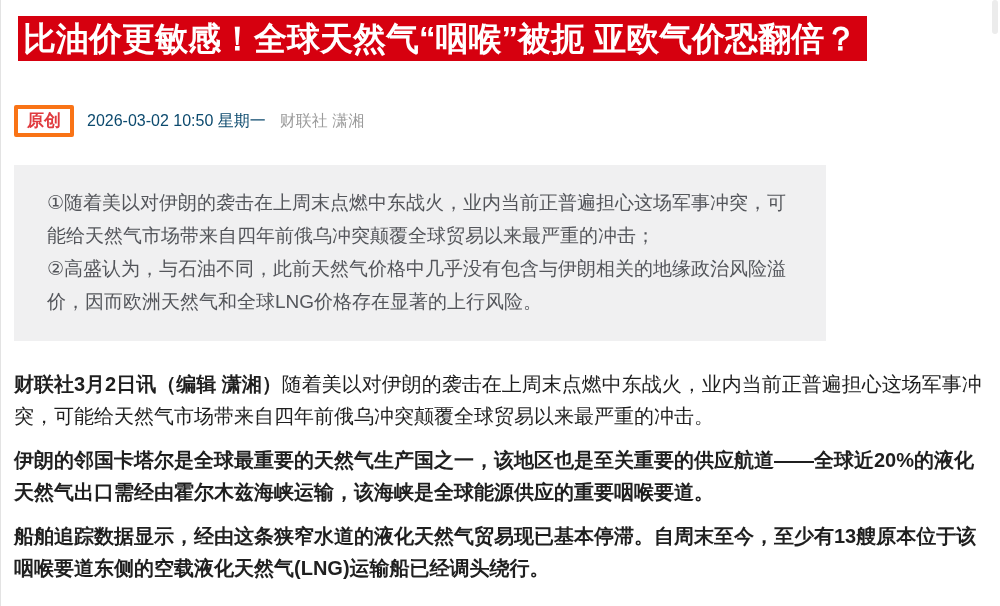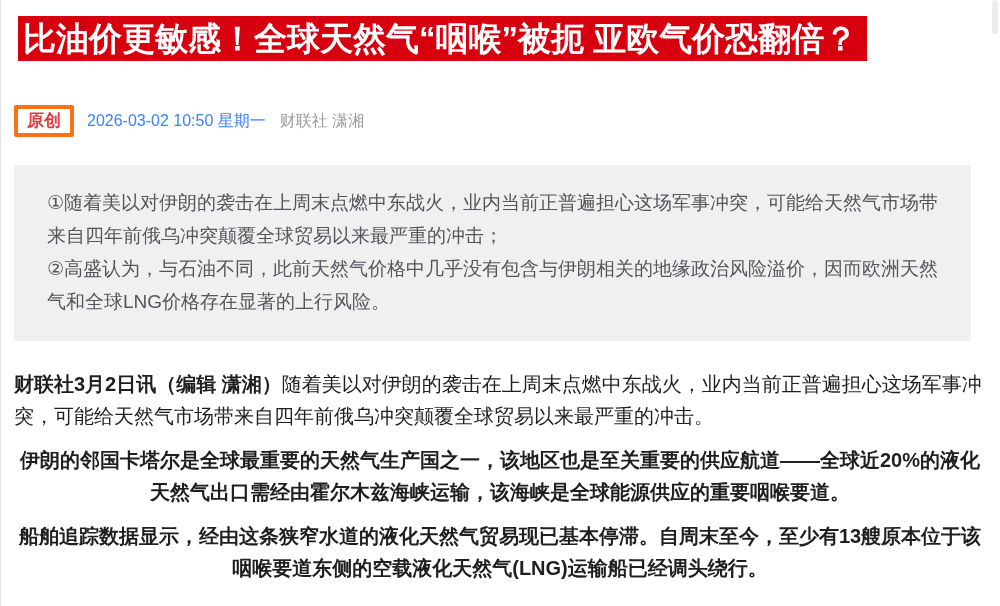--- a/index.html
+++ b/index.html
@@ -64,34 +64,34 @@
   .source-tag {
     display: inline-block;
     background: #f4f4f5;
     color: #4a4a4e;
     font-size: 15px;
     line-height: 26px;
     padding: 0 14px;
     margin-left: 10px;
   }
   .timestamp {
-    color: #3b82f6;
+    color: #0c4a6e;
     font-size: 16px;
     margin-left: 13px;
   }
   .author {
     color: #9b9b9b;
     font-size: 16px;
     margin-left: 14px;
   }
   
   .summary-box {
     box-sizing: border-box;
     margin: 30px 0 0 13px;
-    width: 957px;
+    width: 812px;
     background: #f0f0f1;
     padding: 21px 28px 23px 33px;
     color: #54565b;
     font-size: 19px;
     line-height: 33px;
   }
   .summary-box p {
     margin: 0;
   }
   
@@ -100,21 +100,20 @@
     width: 972px;
     color: #1f1f1f;
     font-size: 20px;
     line-height: 32px;
   }
   .article-body .para {
     margin: 0 0 12px 0;
   }
   .article-body .para.bold {
     font-weight: bold;
-    text-align: center;
   }
   .article-body .lead {
     font-weight: bold;
   }
 </style>
 </head>
 <body>
 
 <div class="page">
 

